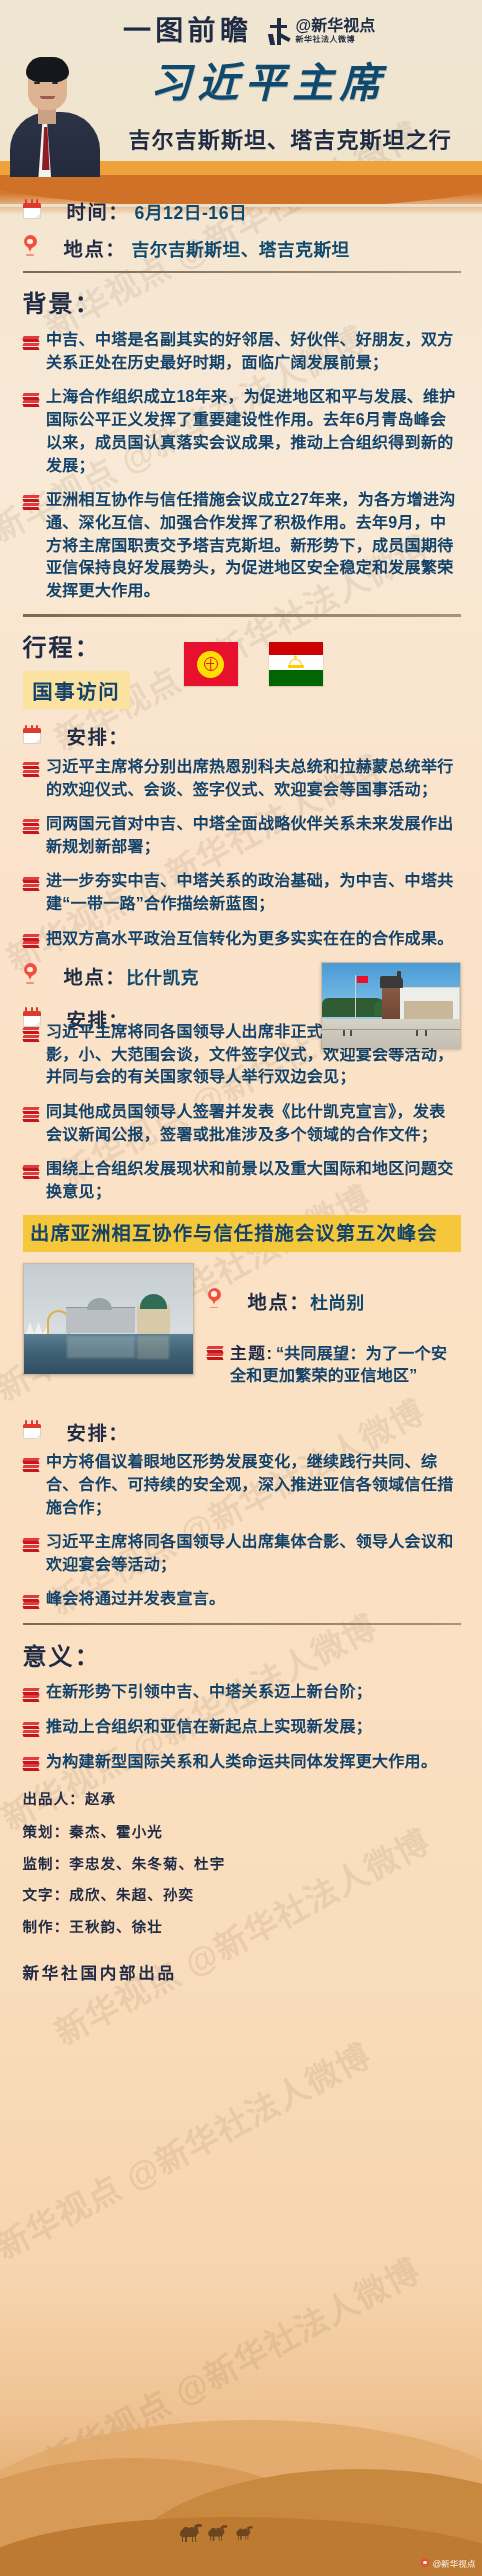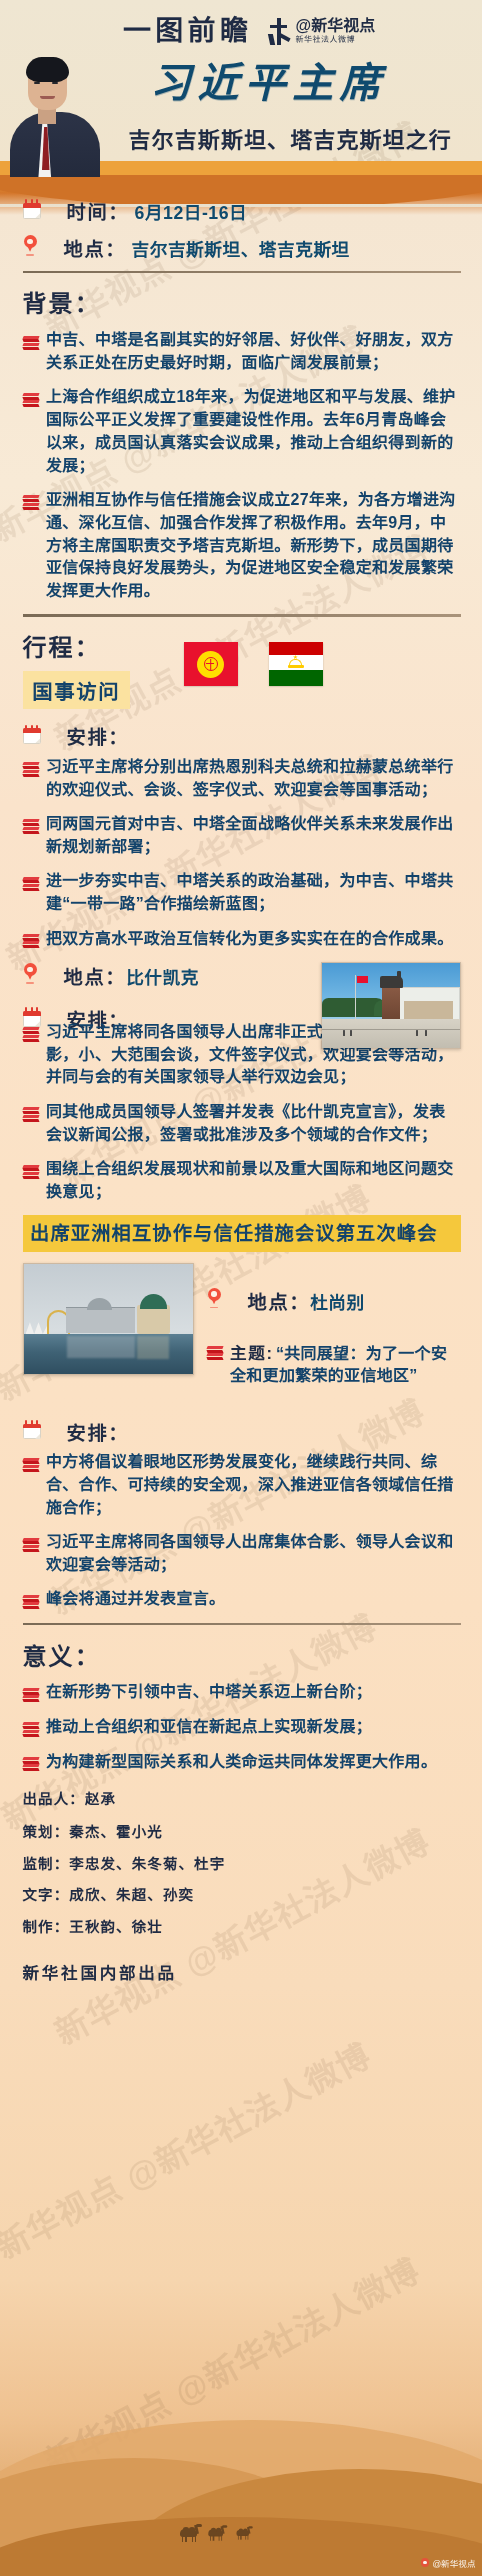--- a/index.html
+++ b/index.html
@@ -70,21 +70,21 @@
   .xh-logo { display:flex; align-items:center; gap:4.8px; }
   .xh-mark { position:relative; width:23.6px; height:27px; }
   .xh-mark .stem { position:absolute; left:10.2px; top:0; width:3.2px; height:27px; background:#1f2b44; }
   .xh-mark .bar1 { position:absolute; left:3.2px; top:7.5px; width:17px; height:2.7px; background:#1f2b44; }
   .xh-mark .lfoot { position:absolute; left:2.1px; top:16px; width:4.8px; height:10.7px; background:#1f2b44;
                     transform:skewX(12deg); }
   .xh-mark .rfoot { position:absolute; left:13px; top:15px; width:10.7px; height:3.8px; background:#1f2b44;
                     transform:rotate(28deg); transform-origin:left center; }
   .xh-text { line-height:1.05; }
   .xh-main { font-size:16px; font-weight:bold; color:#1f2b44; letter-spacing:0px; }
-  .xh-sub  { font-size:8px; font-weight:normal; color:#1f2b44; letter-spacing:0.5px; margin-top:1.6px; }
+  .xh-sub  { font-size:8px; font-weight:bold; color:#1f2b44; letter-spacing:0.5px; margin-top:1.6px; }
 
   .maintitle {
     position:absolute; left:43px; top:63px;
     font-family:"Liberation Serif","DejaVu Serif",serif;
     font-size:41px; font-weight:bold; color:#0f4a6e;
     letter-spacing:6.4px; font-style:italic; line-height:1;
     text-shadow:0.5px 0.5px 0 rgba(15,74,110,.3);
   }
   .subtitle {
     position:absolute; left:21.5px; top:122px;

